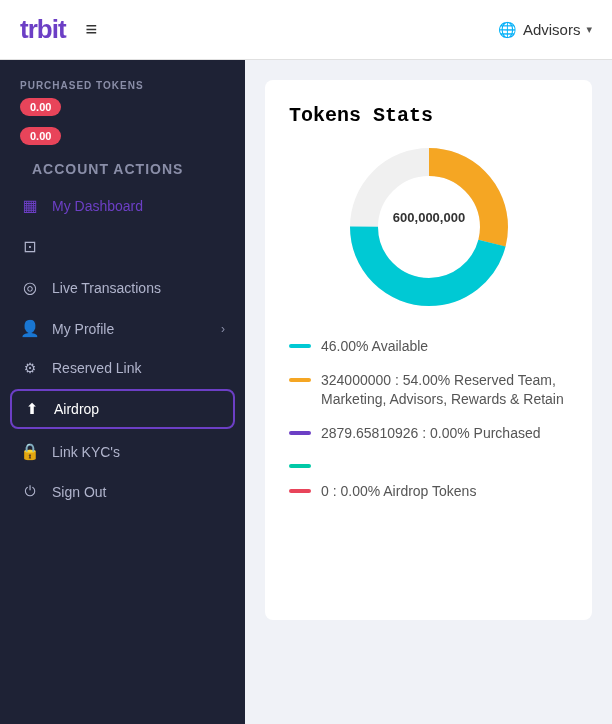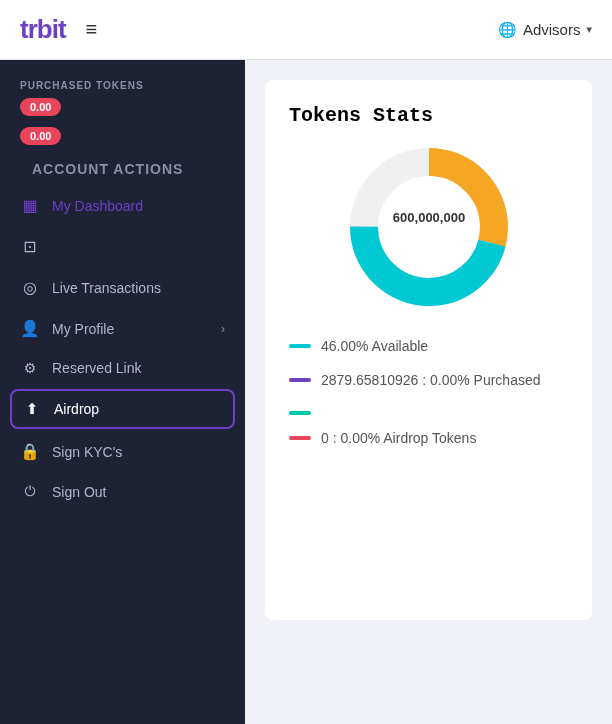--- a/index.html
+++ b/index.html
@@ -230,21 +230,21 @@
       <span class="nav-label">Reserved Link</span>
     </div>
 
     <div class="nav-item airdrop-active">
       <span class="nav-icon" style="color:#fff; font-size:15px;">⬆</span>
       <span class="nav-label">Airdrop</span>
     </div>
 
     <div class="nav-item">
       <span class="nav-icon">🔒</span>
-      <span class="nav-label">Sign KYC's</span>
+      <span class="nav-label">Link KYC's</span>
     </div>
 
     <div class="nav-item">
       <span class="nav-icon" style="font-size:14px;">⏻</span>
       <span class="nav-label">Sign Out</span>
     </div>
   </div>
 
   <div class="content">
     <div class="stats-card">
@@ -261,20 +261,24 @@
           <text x="90" y="85" text-anchor="middle" font-size="13" font-weight="700" fill="#333">600,000,000</text>
         </svg>
       </div>
 
       <div class="legend">
         <div class="legend-item">
           <div class="legend-color" style="background:#00c9d4;"></div>
           <div class="legend-text">46.00% Available</div>
         </div>
         <div class="legend-item">
+          <div class="legend-color" style="background:#f5a623;"></div>
+          <div class="legend-text">324000000 : 54.00% Reserved Team, Marketing, Advisors, Rewards &amp; Retain</div>
+        </div>
+        <div class="legend-item">
           <div class="legend-color" style="background:#6c3fc5;"></div>
           <div class="legend-text">2879.65810926 : 0.00% Purchased</div>
         </div>
         <div class="legend-item">
           <div class="legend-color" style="background:#00c9a7;"></div>
         </div>
         <div class="legend-item">
           <div class="legend-color" style="background:#e8445a;"></div>
           <div class="legend-text">0 : 0.00% Airdrop Tokens</div>
         </div>

